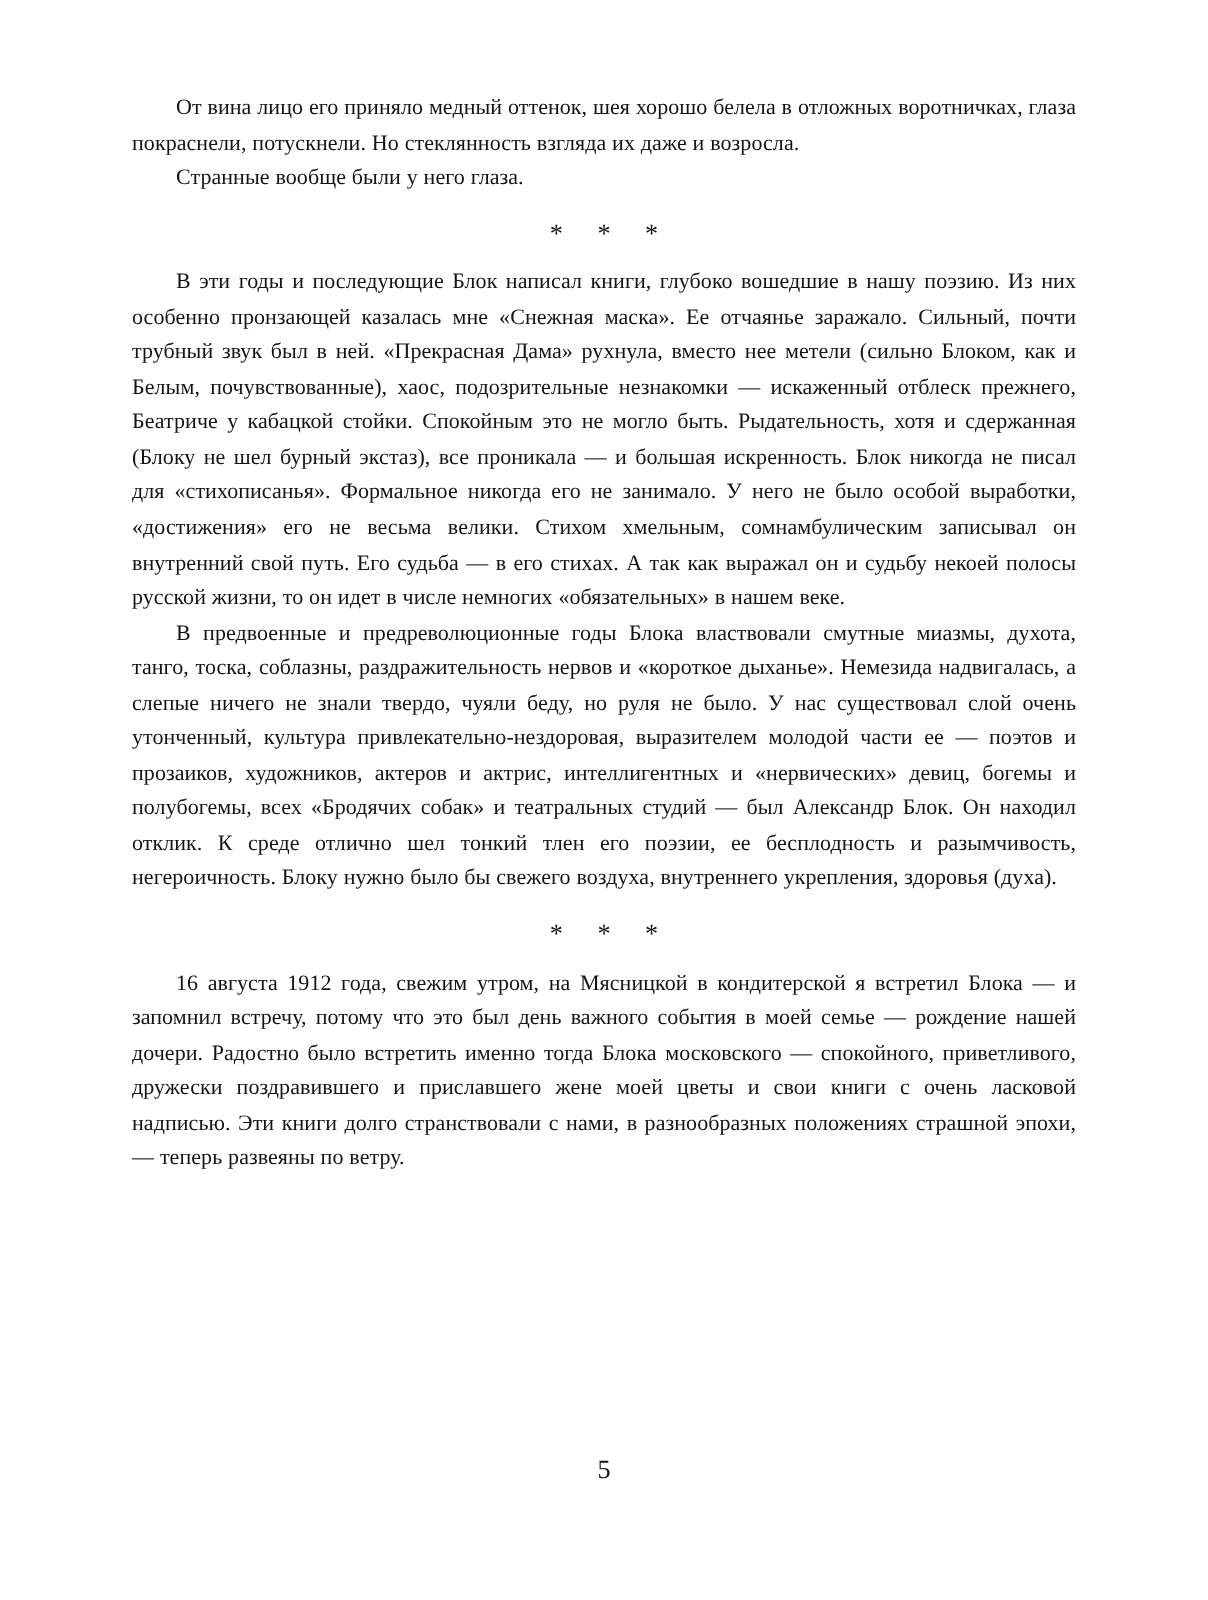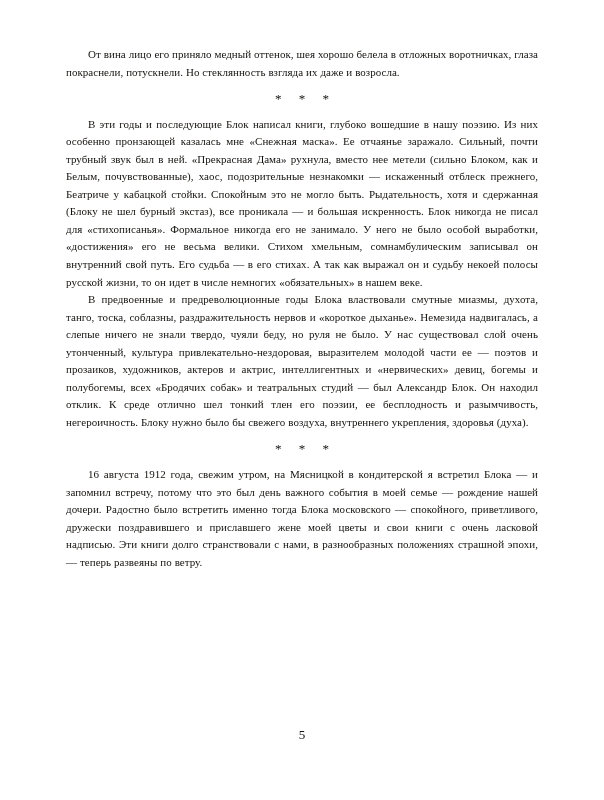--- a/index.html
+++ b/index.html
@@ -63,20 +63,21 @@
 </style>
 </head>
 <body>
 
 <div class="page">
 
   <div class="text-column">
 
     <p class="body-par">От вина лицо его приняло медный оттенок, шея хорошо белела в отложных воротничках, глаза покраснели, потускнели. Но стеклянность взгляда их даже и возросла.</p>
 
+    <p class="body-par">Странные вообще были у него глаза.</p>
 
     <div class="section-break">* * *</div>
 
     <p class="body-par">В эти годы и последующие Блок написал книги, глубоко вошедшие в нашу поэзию. Из них особенно пронзающей казалась мне «Снежная маска». Ее отчаянье заражало. Сильный, почти трубный звук был в ней. «Прекрасная Дама» рухнула, вместо нее метели (сильно Блоком, как и Белым, почувствованные), хаос, подозрительные незнакомки — искаженный отблеск прежнего, Беатриче у кабацкой стойки. Спокойным это не могло быть. Рыдательность, хотя и сдержанная (Блоку не шел бурный экстаз), все проникала — и большая искренность. Блок никогда не писал для «стихописанья». Формальное никогда его не занимало. У него не было особой выработки, «достижения» его не весьма велики. Стихом хмельным, сомнамбулическим записывал он внутренний свой путь. Его судьба — в его стихах. А так как выражал он и судьбу некоей полосы русской жизни, то он идет в числе немногих «обязательных» в нашем веке.</p>
 
     <p class="body-par">В предвоенные и предреволюционные годы Блока властвовали смутные миазмы, духота, танго, тоска, соблазны, раздражительность нервов и «короткое дыханье». Немезида надвигалась, а слепые ничего не знали твердо, чуяли беду, но руля не было. У нас существовал слой очень утонченный, культура привлекательно-нездоровая, выразителем молодой части ее — поэтов и прозаиков, художников, актеров и актрис, интеллигентных и «нервических» девиц, богемы и полубогемы, всех «Бродячих собак» и театральных студий — был Александр Блок. Он находил отклик. К среде отлично шел тонкий тлен его поэзии, ее бесплодность и разымчивость, негероичность. Блоку нужно было бы свежего воздуха, внутреннего укрепления, здоровья (духа).</p>
 
 
     <div class="section-break">* * *</div>
 

